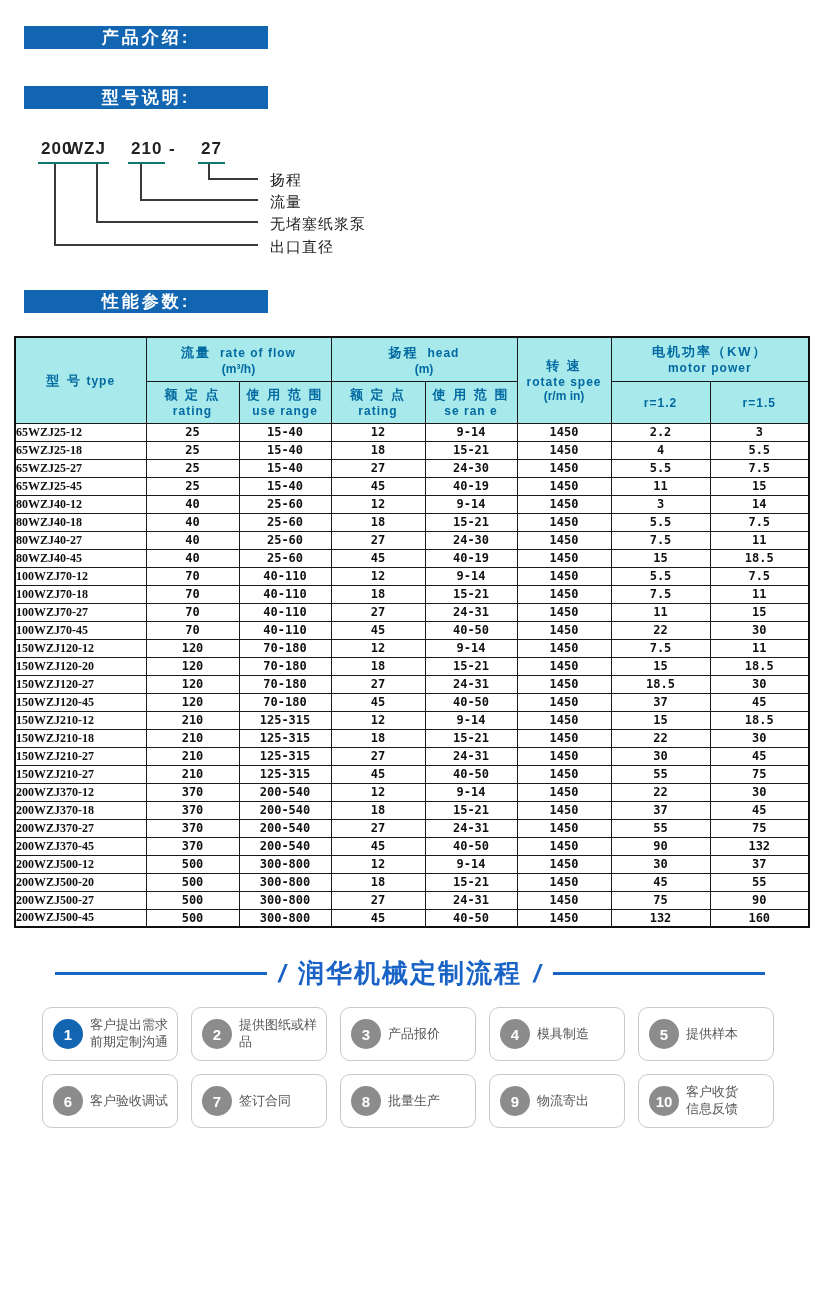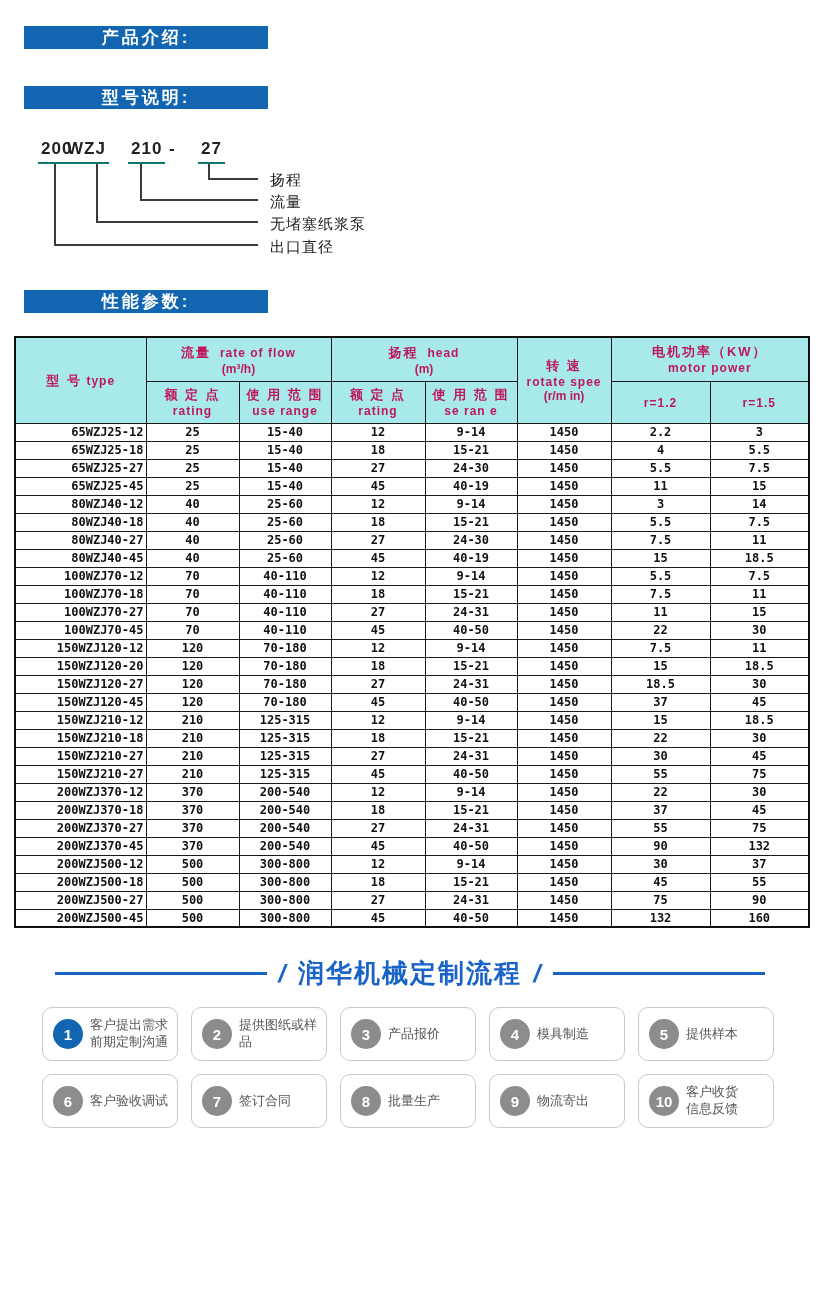--- a/index.html
+++ b/index.html
@@ -24,29 +24,29 @@
   .m-code { position:absolute; top:0; font-size:17px; font-weight:bold; color:#222;
             padding:0 3px 3px 3px; border-bottom:2px solid #0f766e; letter-spacing:1px; }
   .m-dash { border-bottom:none; }
   .m-conn { position:absolute; border-left:2px solid #3a3a3a; border-bottom:2px solid #3a3a3a; }
   .m-label { position:absolute; left:232px; font-size:15px; color:#222; letter-spacing:1px; }
 
   
   table.perf { border-collapse:collapse; margin:20px 0 0 14px; width:794px;
                border:2px solid #101010; table-layout:fixed; }
   table.perf th, table.perf td { border:1px solid #1a1a1a; text-align:center; vertical-align:middle; }
-  table.perf th { background:var(--cyan); color:#be185d; font-weight:bold; padding:2px 1px;margin-top:19px; }
+  table.perf th { background:var(--cyan); color:#0369a1; font-weight:bold; padding:2px 1px;margin-top:19px; }
   .th-zh { font-size:13px; letter-spacing:2px; }
   .th-en { font-size:12px; letter-spacing:1px; font-weight:bold; }
   .th-unit { font-size:12px; font-weight:bold; }
   tr.h1 th { height:44px; }
   tr.h2 th { height:42px; }
   table.perf td { height:18px; font-family:"DejaVu Sans Mono",monospace;
                   font-weight:bold; font-size:12px; color:#111; padding:0 2px; }
-  table.perf td.model-col { text-align:right; padding-left:16px; letter-spacing:0; }
+  table.perf td.model-col { text-align:left; padding-left:0; letter-spacing:0;font-family:Liberation Serif, serif; }
 
   
   .process-title { display:flex; align-items:center; margin:28px 55px 0 55px; }
   .pt-line { flex:1; border-top:3px solid var(--pblue); }
   .pt-slash { color:var(--pblue); font-size:25px; font-weight:bold; margin:0 12px;
               transform:skewX(-12deg); line-height:1; }
   .pt-text { color:var(--pblue); font-size:26px; font-weight:bold; letter-spacing:2px; }
 
   .steps-wrap { width:736px; margin:16px 0 0 42px; display:flex; flex-wrap:wrap; gap:13px 13px; }
   .step-card { width:136px; height:54px; border:1px solid #c9c9c9; border-radius:10px;
@@ -415,21 +415,21 @@
           <td class="model-col">200WZJ500-12</td>
           <td>500</td>
           <td>300-800</td>
           <td>12</td>
           <td>9-14</td>
           <td>1450</td>
           <td>30</td>
           <td>37</td>
         </tr>
         <tr>
-          <td class="model-col">200WZJ500-18</td>
+          <td class="model-col">200WZJ500-20</td>
           <td>500</td>
           <td>300-800</td>
           <td>18</td>
           <td>15-21</td>
           <td>1450</td>
           <td>45</td>
           <td>55</td>
         </tr>
         <tr>
           <td class="model-col">200WZJ500-27</td>

